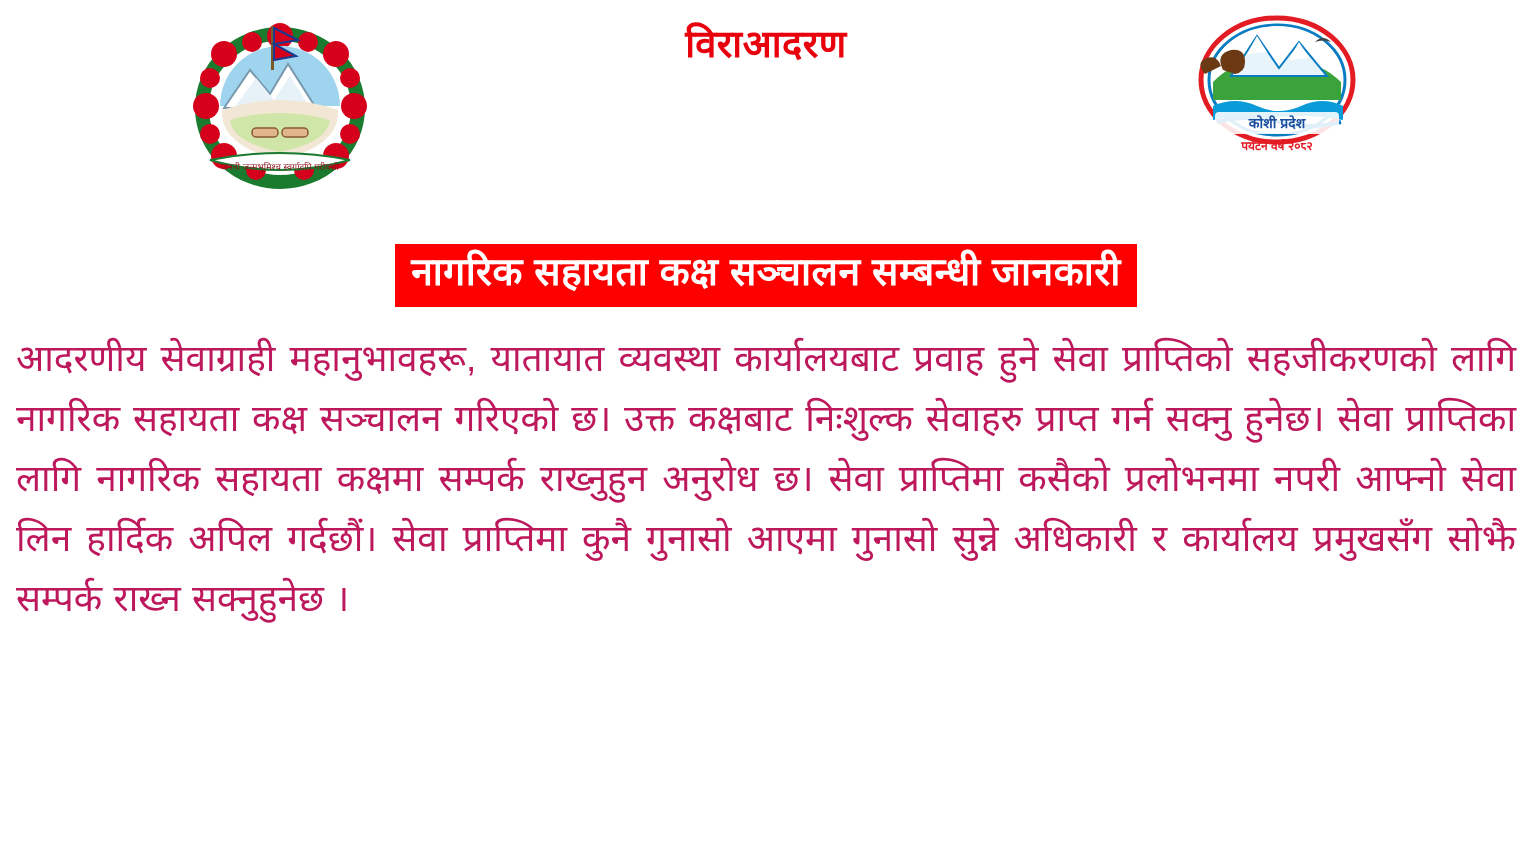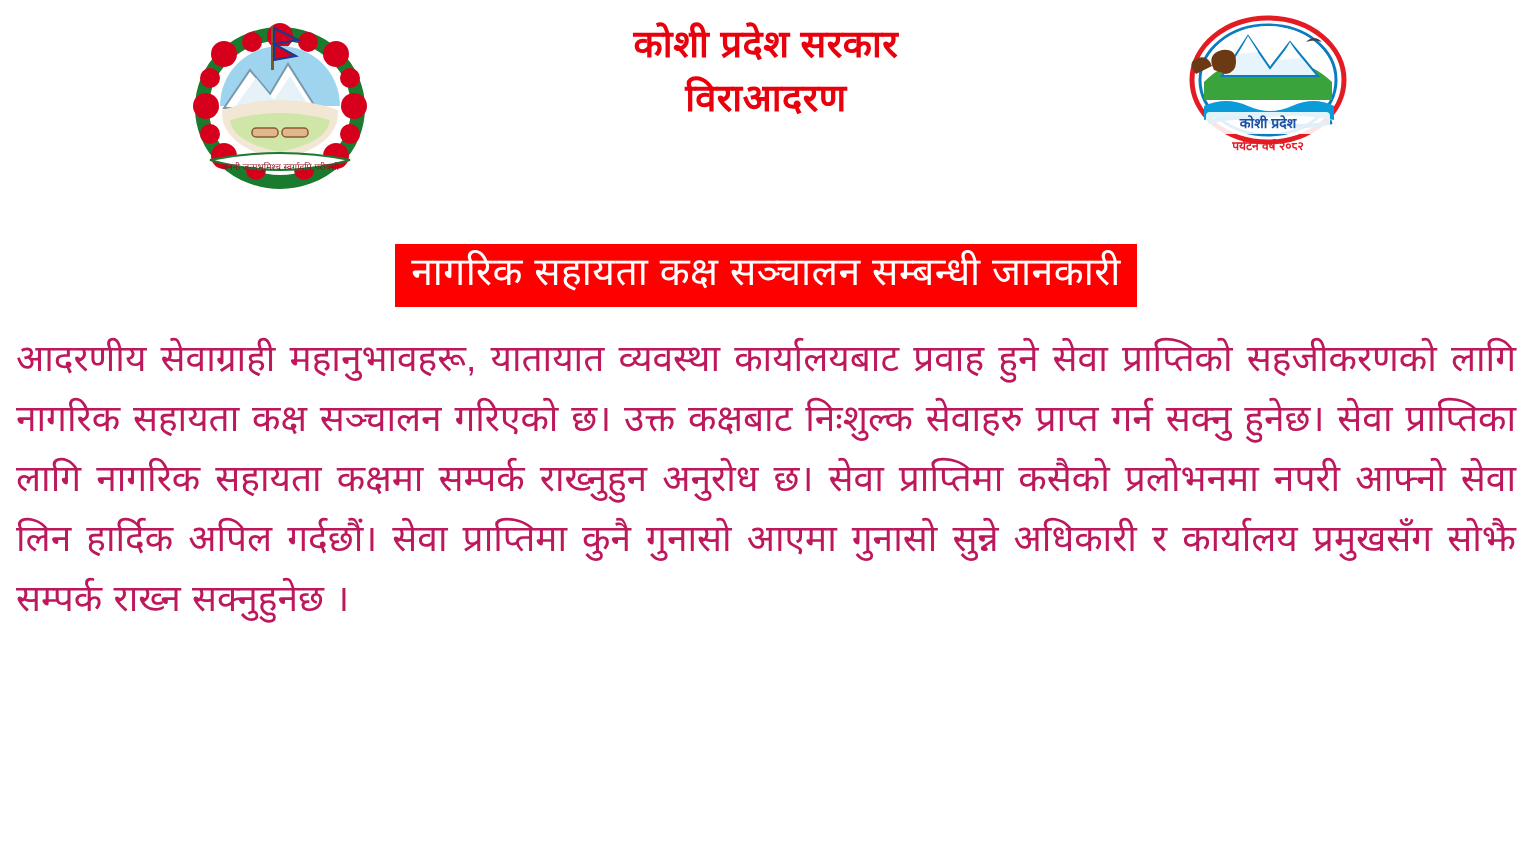--- a/index.html
+++ b/index.html
@@ -31,21 +31,21 @@
   .emblem {
     position: absolute;
     left: 190px;
     top: 20px;
     width: 180px;
     height: 170px;
   }
 
   .tourism-logo {
     position: absolute;
-    right: 174px;
+    right: 165px;
     top: 8px;
     width: 180px;
     height: 160px;
   }
 
   .header-text {
     position: absolute;
     left: 380px;
     right: 380px;
     top: 18px;
@@ -65,21 +65,21 @@
   
   .title-wrap {
     text-align: center;
     margin-top: -4px;
   }
   .title-band {
     display: inline-block;
     background: #fe0000;
     color: #ffffff;
     font-size: 39px;
-    font-weight: normal;
+    font-weight: bold;
     padding: 4px 16px 10px 16px;
     line-height: 1.25;
     letter-spacing: 0.5px;
   }
 
   
   .body-block {
     margin: 22px 16px 0 16px;
     text-align: justify;
     text-align-last: left;
@@ -170,21 +170,20 @@
 
         <path d="M128 34 q8 -8 16 0 q-8 -3 -16 0 z" fill="#444444"></path>
 
         <rect x="28" y="104" width="124" height="22" rx="4" fill="#ffffff" opacity="0.88"></rect>
         <text x="90" y="120" font-size="14" text-anchor="middle" fill="#1b4fa0" font-weight="bold" font-family="'Liberation Sans',sans-serif">कोशी प्रदेश</text>
         <text x="90" y="142" font-size="12" text-anchor="middle" fill="#e31b23" font-weight="bold" font-family="'Liberation Sans',sans-serif">पर्यटन वर्ष २०८२</text>
       </svg>
     </div>
 
     <div class="header-text">
-      <div class="header-line l1">कोशी प्रदेश सरकार</div>
       <div class="header-line l3">विराआदरण</div>
     </div>
   </div>
 
   <div class="title-wrap">
     <span class="title-band">नागरिक सहायता कक्ष सञ्चालन सम्बन्धी जानकारी</span>
   </div>
 
   <div class="body-block">आदरणीय सेवाग्राही महानुभावहरू, यातायात व्यवस्था कार्यालयबाट प्रवाह हुने सेवा प्राप्तिको सहजीकरणको लागि नागरिक सहायता कक्ष सञ्चालन गरिएको छ। उक्त कक्षबाट निःशुल्क सेवाहरु प्राप्त गर्न सक्नु हुनेछ। सेवा प्राप्तिका लागि नागरिक सहायता कक्षमा सम्पर्क राख्नुहुन अनुरोध छ। सेवा प्राप्तिमा कसैको प्रलोभनमा नपरी आफ्नो सेवा लिन हार्दिक अपिल गर्दछौं। सेवा प्राप्तिमा कुनै गुनासो आएमा गुनासो सुन्ने अधिकारी र कार्यालय प्रमुखसँग सोझै सम्पर्क राख्न सक्नुहुनेछ  ।</div>
 

